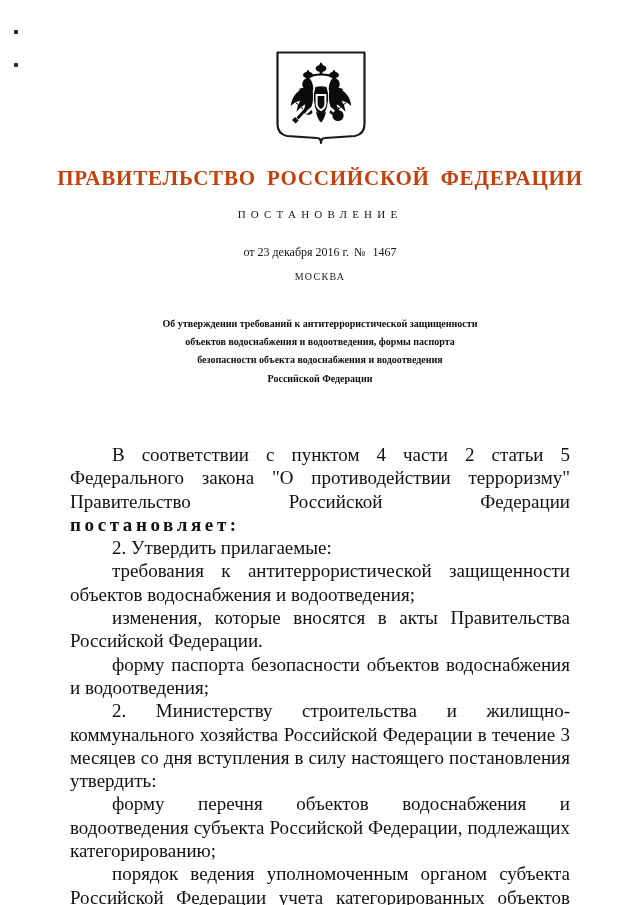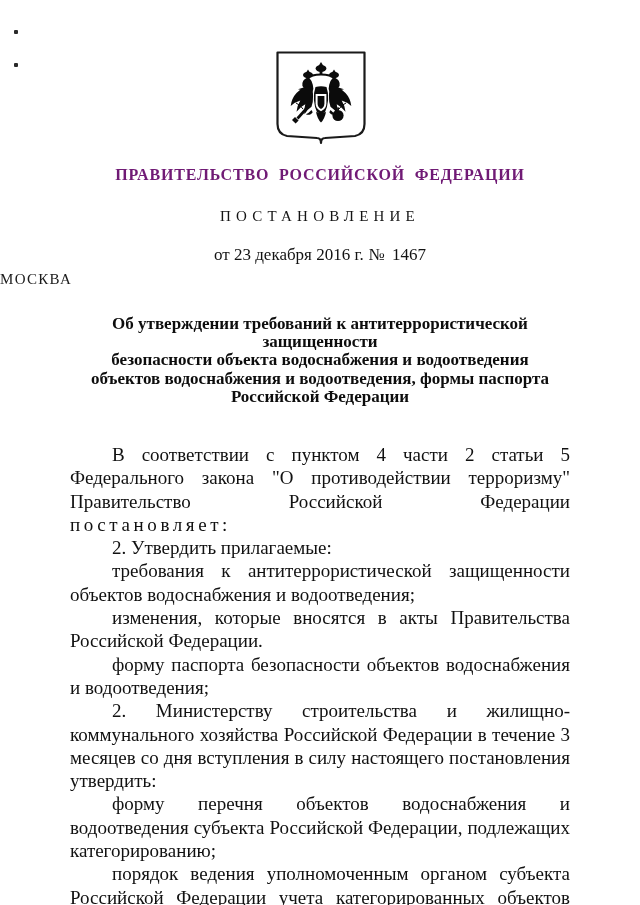--- a/index.html
+++ b/index.html
@@ -42,64 +42,64 @@
     height: 100px;
   }
   .emblem svg { display: block; width: 100%; height: 100%; }
 
   
   .hdr-government {
     position: absolute;
     left: 0; right: 0;
     top: 166px;
     text-align: center;
-    font-size: 16px;
+    font-size: 21px;
     font-weight: bold;
     letter-spacing: 0.8px;
     word-spacing: 5px;
-    color: #701a75;
+    color: #c2410c;
   }
   .hdr-doctype {
     position: absolute;
     left: 0; right: 0;
     top: 208px;
     text-align: center;
-    font-size: 15px;
+    font-size: 11px;
     font-weight: normal;
     letter-spacing: 5.2px;
     color: #141414;
   }
   .hdr-dateline {
     position: absolute;
     left: 0; right: 0;
     top: 245px;
     text-align: center;
-    font-size: 17px;
+    font-size: 12px;
     color: #131313;
   }
   .hdr-dateline .num-sign { margin-left: 5px; }
   .hdr-dateline .doc-no { margin-left: 7px; }
   .hdr-city {
     position: absolute;
     left: 0; right: 0;
     top: 271px;
-    text-align: left;
-    font-size: 15px;
+    text-align: center;
+    font-size: 10px;
     letter-spacing: 1.3px;
     color: #1a1a1a;
   }
 
   
   .doc-title {
     position: absolute;
     left: 70px;
     width: 500px;
     top: 315px;
     text-align: center;
-    font-size: 17px;
+    font-size: 10px;
     font-weight: bold;
     line-height: 18.2px;
     color: #0d0d0d;
   }
   .doc-title .tline { display: block; }
 
   
   .body-block {
     position: absolute;
     left: 70px;
@@ -111,21 +111,21 @@
   }
   .para {
     margin: 0;
     text-align: justify;
     text-justify: inter-word;
     text-indent: 42px;
     hyphens: none;
   }
   .para.emphatic {
     text-indent: 0;
-    font-weight: normal;
+    font-weight: bold;
     letter-spacing: 3.6px;
   }
   .para:last-child::after { content: ""; }
   
   .para.stretch-last { text-align-last: justify; }
 
   
   .footer-code {
     position: absolute;
     left: 74px;
@@ -202,22 +202,22 @@
   <div class="hdr-doctype">ПОСТАНОВЛЕНИЕ</div>
 
   <div class="hdr-dateline">
     <span>от 23 декабря 2016 г.</span><span class="num-sign">№</span><span class="doc-no">1467</span>
   </div>
 
   <div class="hdr-city">МОСКВА</div>
 
   <div class="doc-title">
     <span class="tline">Об утверждении требований к антитеррористической защищенности</span>
+    <span class="tline">объектов водоснабжения и водоотведения, формы паспорта</span>
     <span class="tline">безопасности объекта водоснабжения и водоотведения</span>
-    <span class="tline">объектов водоснабжения и водоотведения, формы паспорта</span>
     <span class="tline">Российской Федерации</span>
   </div>
 
   <div class="body-block">
     <p class="para stretch-last">В соответствии с пунктом 4 части 2 статьи 5 Федерального закона "О противодействии терроризму" Правительство Российской Федерации</p>
     <p class="para emphatic">постановляет:</p>
     <p class="para">2. Утвердить прилагаемые:</p>
     <p class="para">требования к антитеррористической защищенности объектов водоснабжения и водоотведения;</p>
     <p class="para">изменения, которые вносятся в акты Правительства Российской Федерации.</p>
     <p class="para">форму паспорта безопасности объектов водоснабжения и водоотведения;</p>

